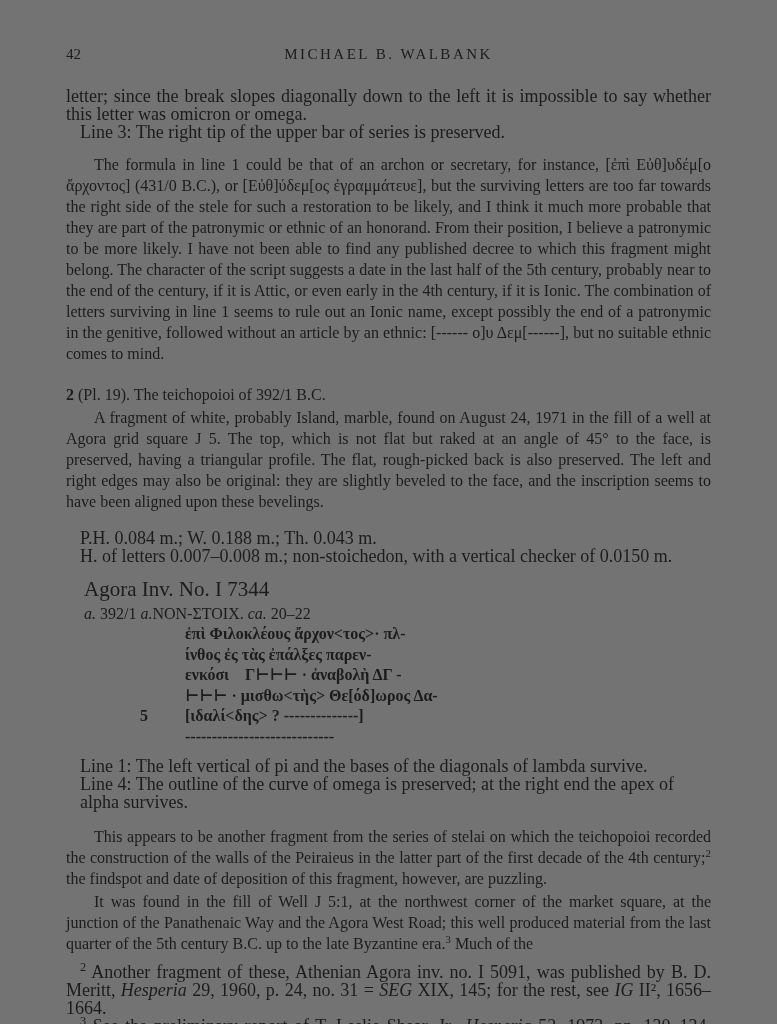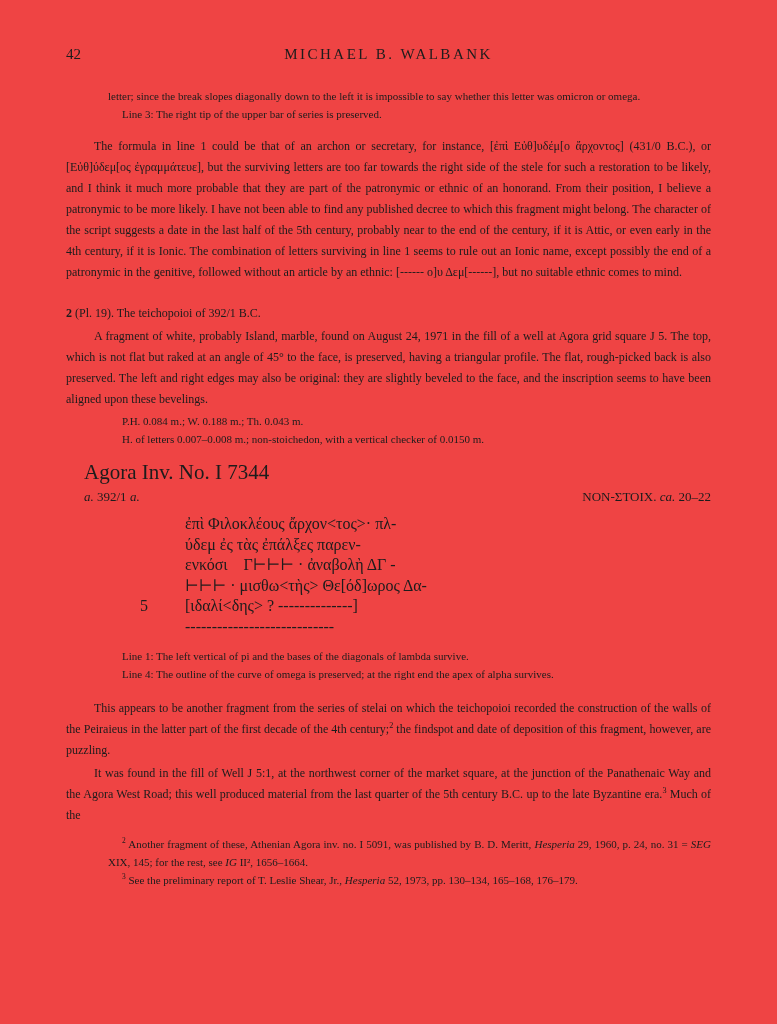--- a/index.html
+++ b/index.html
@@ -1,57 +1,57 @@
 <!DOCTYPE html>
 <html><head>
 <meta charset="utf-8">
 <title>Document</title>
 <style>
   * { margin: 0; padding: 0; box-sizing: border-box; }
   html, body { background: #f6f4ef; }
   .page {
     width: 777px; height: 1024px; margin: 0 auto;
-    background: #ef4444;
+    background: #737373;
     color: #1c1c1c;
     font-family: "Liberation Serif", "DejaVu Serif", serif;
     padding: 46px 66px 0 66px;
     overflow: hidden;
     position: relative;
   }
   .header { position: relative; text-align: center; font-size: 15px; margin-bottom: 24px; }
   .page-num { position: absolute; left: 0; top: 0; }
   .running-head { letter-spacing: 2.5px; }
 
-  .small { font-size: 11px; line-height: 18px; margin-left: 42px; }
-  .body-text { font-size: 12px; line-height: 21px; text-align: justify; }
+  .small { font-size: 18px; line-height: 18px; }
+  .body-text { font-size: 16px; line-height: 21px; text-align: justify; }
   .indent { text-indent: 28px; }
   .note-indent { padding-left: 14px; }
 
   .carryover { text-align: justify; }
   .note1 { margin-bottom: 13px; }
   .para1 { margin-bottom: 20px; }
 
   .heading { margin-bottom: 2px; }
   .heading strong { font-weight: bold; }
 
-  .para2 { margin-bottom: 2px; }
+  .para2 { margin-bottom: 17px; }
 
   .meas p { padding-left: 14px; }
   .meas { margin-bottom: 14px; }
 
   .inventory { font-size: 21px; line-height: 21px; padding-left: 18px; margin-bottom: 3px; }
-  .dateline { display: flex; justify-content: space-between; font-size: 13px; line-height: 21px; padding-left: 18px; margin-bottom: 7px; }
+  .dateline { display: flex; font-size: 16px; line-height: 21px; padding-left: 18px; }
   .it { font-style: italic; }
   sup { line-height: 0; font-size: 0.68em; }
 
   .inscription {
     font-size: 16px; line-height: 20.5px; margin-bottom: 10px;
     font-family: "Liberation Serif", "DejaVu Serif", "DejaVu Sans", serif;
   }
-  .insc-row { padding-left: 74px; white-space: nowrap; }
+  .insc-row { padding-left: 74px; white-space: nowrap; font-weight: bold; }
   .insc-num { display: inline-block; width: 45px; }
 
   .linenotes { margin-bottom: 15px; }
   .linenotes p { padding-left: 14px; }
 
   .para3 { margin-bottom: 2px; }
   .para4 { margin-bottom: 9px; }
 
   .footnotes p { text-indent: 14px; text-align: justify; }
 </style>
@@ -81,21 +81,21 @@
 
   <p class="inventory">Agora Inv. No. I 7344</p>
 
   <div class="dateline">
     <span><span class="it">a.</span><span> 392/1 </span><span class="it">a.</span></span>
     <span><span>ΝΟΝ-ΣΤΟΙΧ. </span><span class="it">ca.</span><span> 20–22</span></span>
   </div>
 
   <div class="inscription">
     <div class="insc-row"><span class="insc-num"></span><span>ἐπὶ Φιλοκλέους ἄρχον&lt;τος&gt;· πλ-</span></div>
-    <div class="insc-row"><span class="insc-num"></span><span>ύδεμ ἐς τὰς ἐπάλξες παρεν-</span></div>
+    <div class="insc-row"><span class="insc-num"></span><span>ίνθος ἐς τὰς ἐπάλξες παρεν-</span></div>
     <div class="insc-row"><span class="insc-num"></span><span>ενκόσι  Γ⊢⊢⊢ · ἀναβολὴ ΔΓ -</span></div>
     <div class="insc-row"><span class="insc-num"></span><span>⊢⊢⊢ · μισθω&lt;τὴς&gt; Θε[όδ]ωρος Δα-</span></div>
     <div class="insc-row"><span class="insc-num">5</span><span>[ιδαλί&lt;δης&gt; ? --------------]</span></div>
     <div class="insc-row"><span class="insc-num"></span><span>----------------------------</span></div>
   </div>
 
   <div class="small linenotes">
     <p>Line 1: The left vertical of pi and the bases of the diagonals of lambda survive.</p>
     <p>Line 4: The outline of the curve of omega is preserved; at the right end the apex of alpha survives.</p>
   </div>

